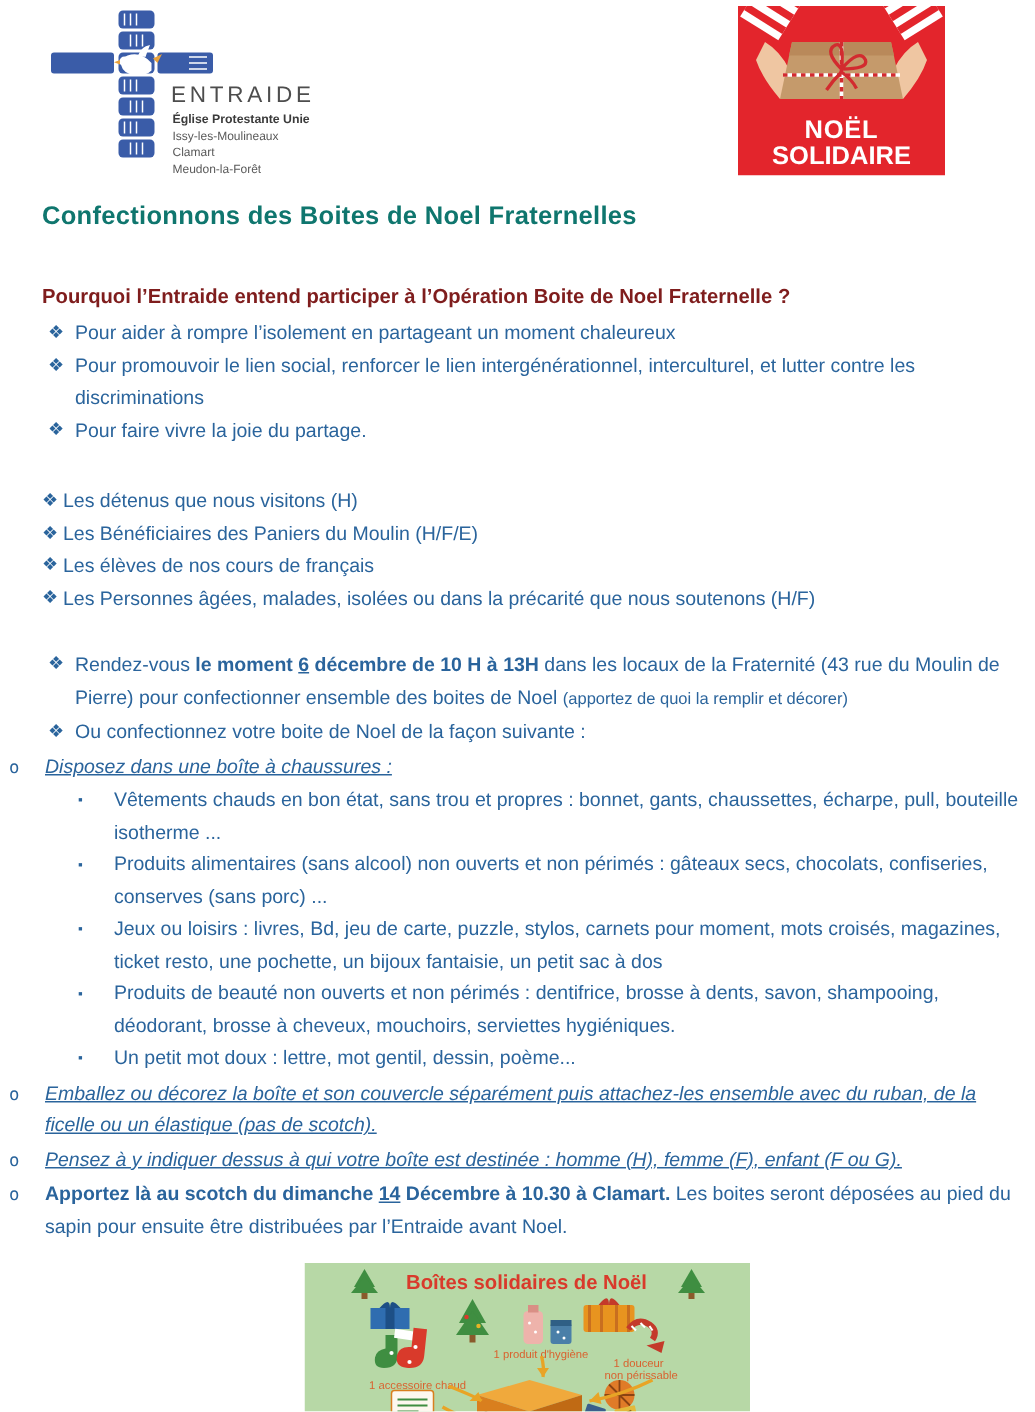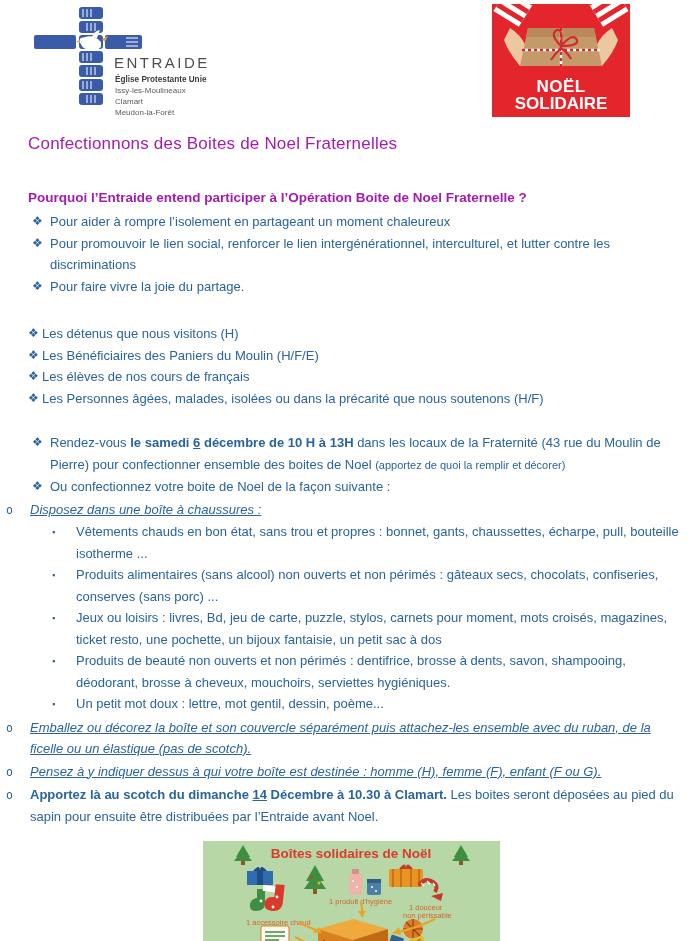--- a/index.html
+++ b/index.html
@@ -10,22 +10,22 @@
     font-family:"Liberation Sans","DejaVu Sans",sans-serif;
     color:#2a649c;
   }
   
   .header { display:flex; justify-content:space-between; align-items:flex-start;
             padding:4px 60px 0 26px; height:118px; }
   .logo-wrap { width:215px; height:112px; }
   .poster-wrap { width:138px; height:113px; }
 
   
-  .doc-title { margin:16px 0 0 28px; font-size:17px; font-weight:normal; color:#a21caf; letter-spacing:.2px; }
-  .sec-heading { margin-left:28px; font-size:13.5px; font-weight:bold; color:#a21caf; }
+  .doc-title { margin:16px 0 0 28px; font-size:17px; font-weight:bold; color:#0f766e; letter-spacing:.2px; }
+  .sec-heading { margin-left:28px; font-size:13.5px; font-weight:bold; color:#7f1d1d; }
   .sec-why   { margin-top:36px; }
   .sec-who   { margin-top:26px; }
   .sec-how   { margin-top:23px; }
 
   
   .body-txt { font-size:13px; line-height:21.5px; color:#2a649c; }
   .small-note { font-size:11px; }
   .u { text-decoration:underline; }
   b { font-weight:bold; }
 
@@ -195,21 +195,21 @@
         <span class="mk">❖</span>
         <span class="tx">Les Personnes âgées, malades, isolées ou dans la précarité que nous soutenons (H/F)</span>
       </li>
     </ul>
   </div>
 
   <div class="sec-how">
     <ul class="blist body-txt">
       <li>
         <span class="mk">❖</span>
-        <span class="tx"><span>Rendez-vous </span><b>le samedi </b><b class="u">6</b><b> décembre de 10 H à 13H</b><span> dans les locaux de la Fraternité (43 rue du Moulin de Pierre) pour confectionner ensemble des boites de Noel </span><span class="small-note">(apportez de quoi la remplir et décorer)</span></span>
+        <span class="tx"><span>Rendez-vous </span><b>le moment </b><b class="u">6</b><b> décembre de 10 H à 13H</b><span> dans les locaux de la Fraternité (43 rue du Moulin de Pierre) pour confectionner ensemble des boites de Noel </span><span class="small-note">(apportez de quoi la remplir et décorer)</span></span>
       </li>
       <li>
         <span class="mk">❖</span>
         <span class="tx">Ou confectionnez votre boite de Noel de la façon suivante :</span>
       </li>
     </ul>
   </div>
 
   <ul class="olist body-txt">
 

